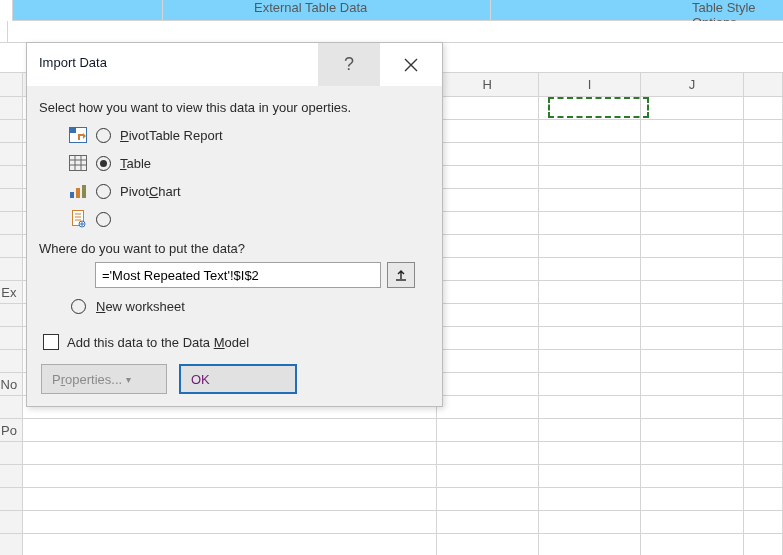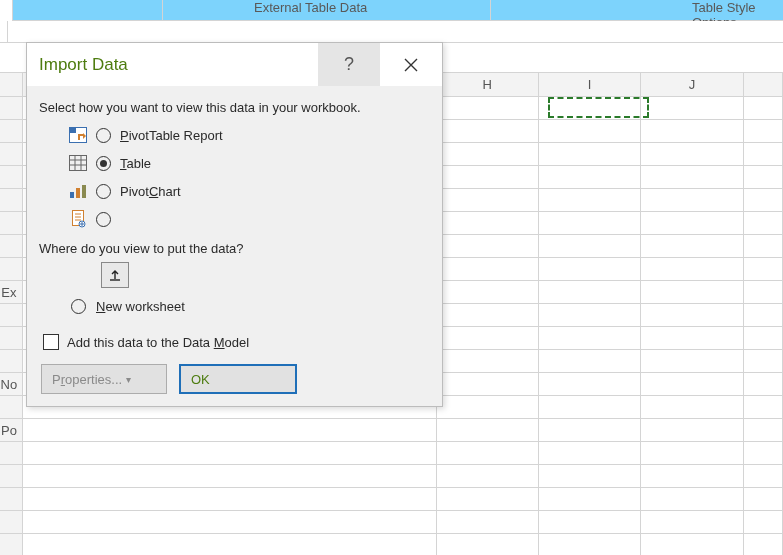--- a/index.html
+++ b/index.html
@@ -98,22 +98,22 @@
   }
   .titlebar {
     display: flex;
     align-items: stretch;
     height: 43px;
     background: #fff;
   }
   .titlebar .title {
     flex: 1;
     padding: 12px 12px;
-    font-size: 17px;
-    color: #4d7c0f;
+    font-size: 13px;
+    color: #0f172a;
   }
   .titlebar .btn {
     width: 62px;
     display: flex;
     align-items: center;
     justify-content: center;
     font-size: 16px;
     color: #555;
   }
   .titlebar .btn.help {
@@ -212,21 +212,21 @@
   .dlg-btn {
     height: 30px;
     border: 1px solid #acacac;
     background: #e1e1e1;
     display:flex;align-items:center;
     font-size: 13px;
     padding: 0 10px;
   }
   .dlg-btn.prop { width: 126px; color:#8a8a8a; }
   .dlg-btn.prop .caret { margin-left:4px; font-size:10px;}
-  .dlg-btn.ok { width: 118px; border: 2px solid #1f6fb8; background:#e1e1e1; color:#4d7c0f;}
+  .dlg-btn.ok { width: 118px; border: 2px solid #1f6fb8; background:#e1e1e1; color:#701a75;}
   .dlg-btn.cancel { width: 118px; color:#222;}
 
   .dotted-focus { outline: 1px dotted #333; outline-offset: 0px; }
 
 </style>
 </head>
 <body>
 
 <div class="ribbon-area">
   <div class="ribbon-sep" style="left:0px"></div>
@@ -430,21 +430,21 @@
     <div class="title">Import Data</div>
     <div class="btn help">?</div>
     <div class="btn close">
       <svg viewBox="0 0 14 14">
           <path d="M1 1 L13 13 M13 1 L1 13" stroke="#333" stroke-width="1.4" fill="none"></path>
         </svg>
     </div>
   </div>
 
   <div class="dlg-body">
-    <div class="section-label">Select how you want to view this data in your workbook.</div>
+    <div class="section-label">Select how you want to view this data in your operties.</div>
 
     <div class="opt">
       <span class="ico">
         <svg width="18" height="16" viewBox="0 0 18 16">
             <rect x="0.5" y="0.5" width="17" height="15" fill="#fff" stroke="#3a6fb0"></rect>
             <rect x="1" y="1" width="6" height="5" fill="#3a6fb0"></rect>
             <path d="M10 13 L10 8 L15 8" fill="none" stroke="#d08030" stroke-width="2"></path>
             <path d="M14 6 L17 9 L14 12" fill="#d08030"></path>
           </svg>
       </span>
@@ -485,24 +485,25 @@
             <line x1="5" y1="4" x2="11" y2="4" stroke="#d08030"></line>
             <line x1="5" y1="7" x2="11" y2="7" stroke="#d08030"></line>
             <line x1="5" y1="10" x2="11" y2="10" stroke="#d08030"></line>
             <circle cx="12" cy="14" r="3" fill="#fff" stroke="#3a6fb0"></circle>
             <path d="M12 12 L12 16 M10 14 L14 14" stroke="#3a6fb0"></path>
           </svg>
       </span>
       <span class="radio"></span>
     </div>
 
-    <div class="section-label" style="margin-top:8px">Where do you view to put the data?</div>
+    <div class="section-label" style="margin-top:8px">Where do you want to put the data?</div>
 
 
     <div class="ref-row">
+      <input class="ref-input" value="='Most Repeated Text'!$I$2" style="">
       <div class="ref-btn">
         <svg viewBox="0 0 12 12">
             <path d="M6 10 L6 2 M3 5 L6 2 L9 5" stroke="#222" stroke-width="1.4" fill="none"></path>
             <line x1="1" y1="11" x2="11" y2="11" stroke="#222" stroke-width="1.4"></line>
           </svg>
       </div>
     </div>
 
     <div class="where-row">
       <span class="radio"></span>

